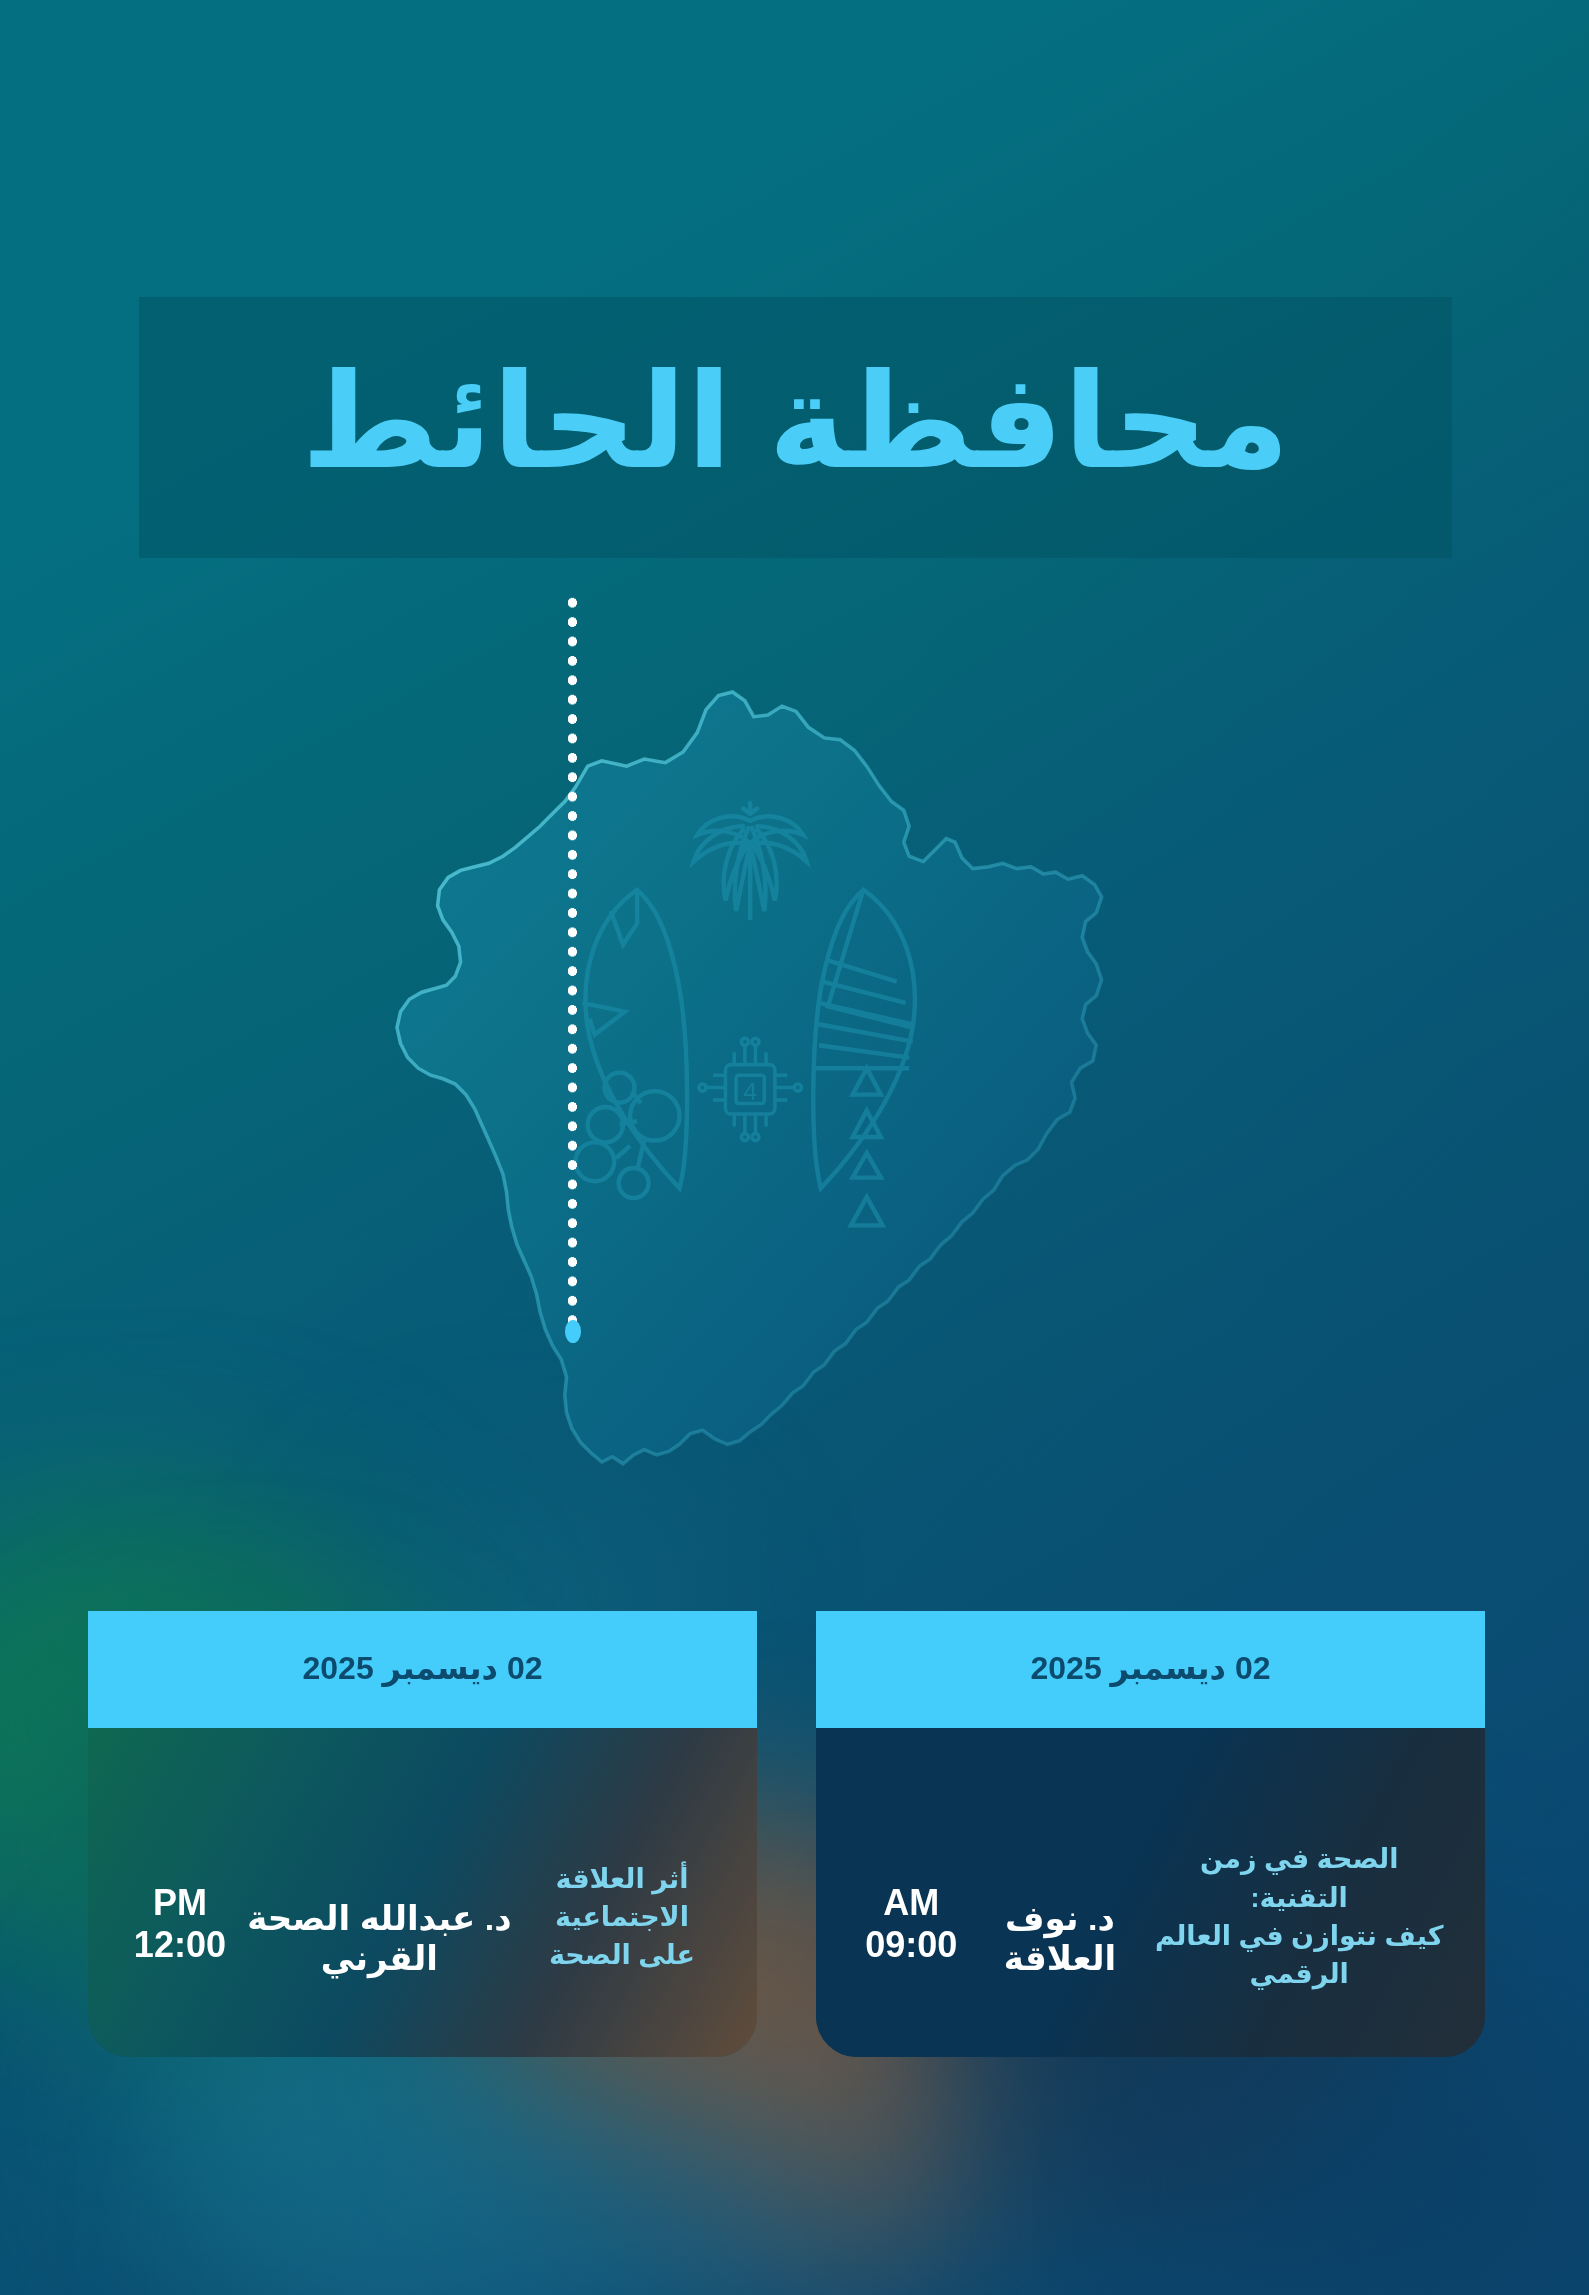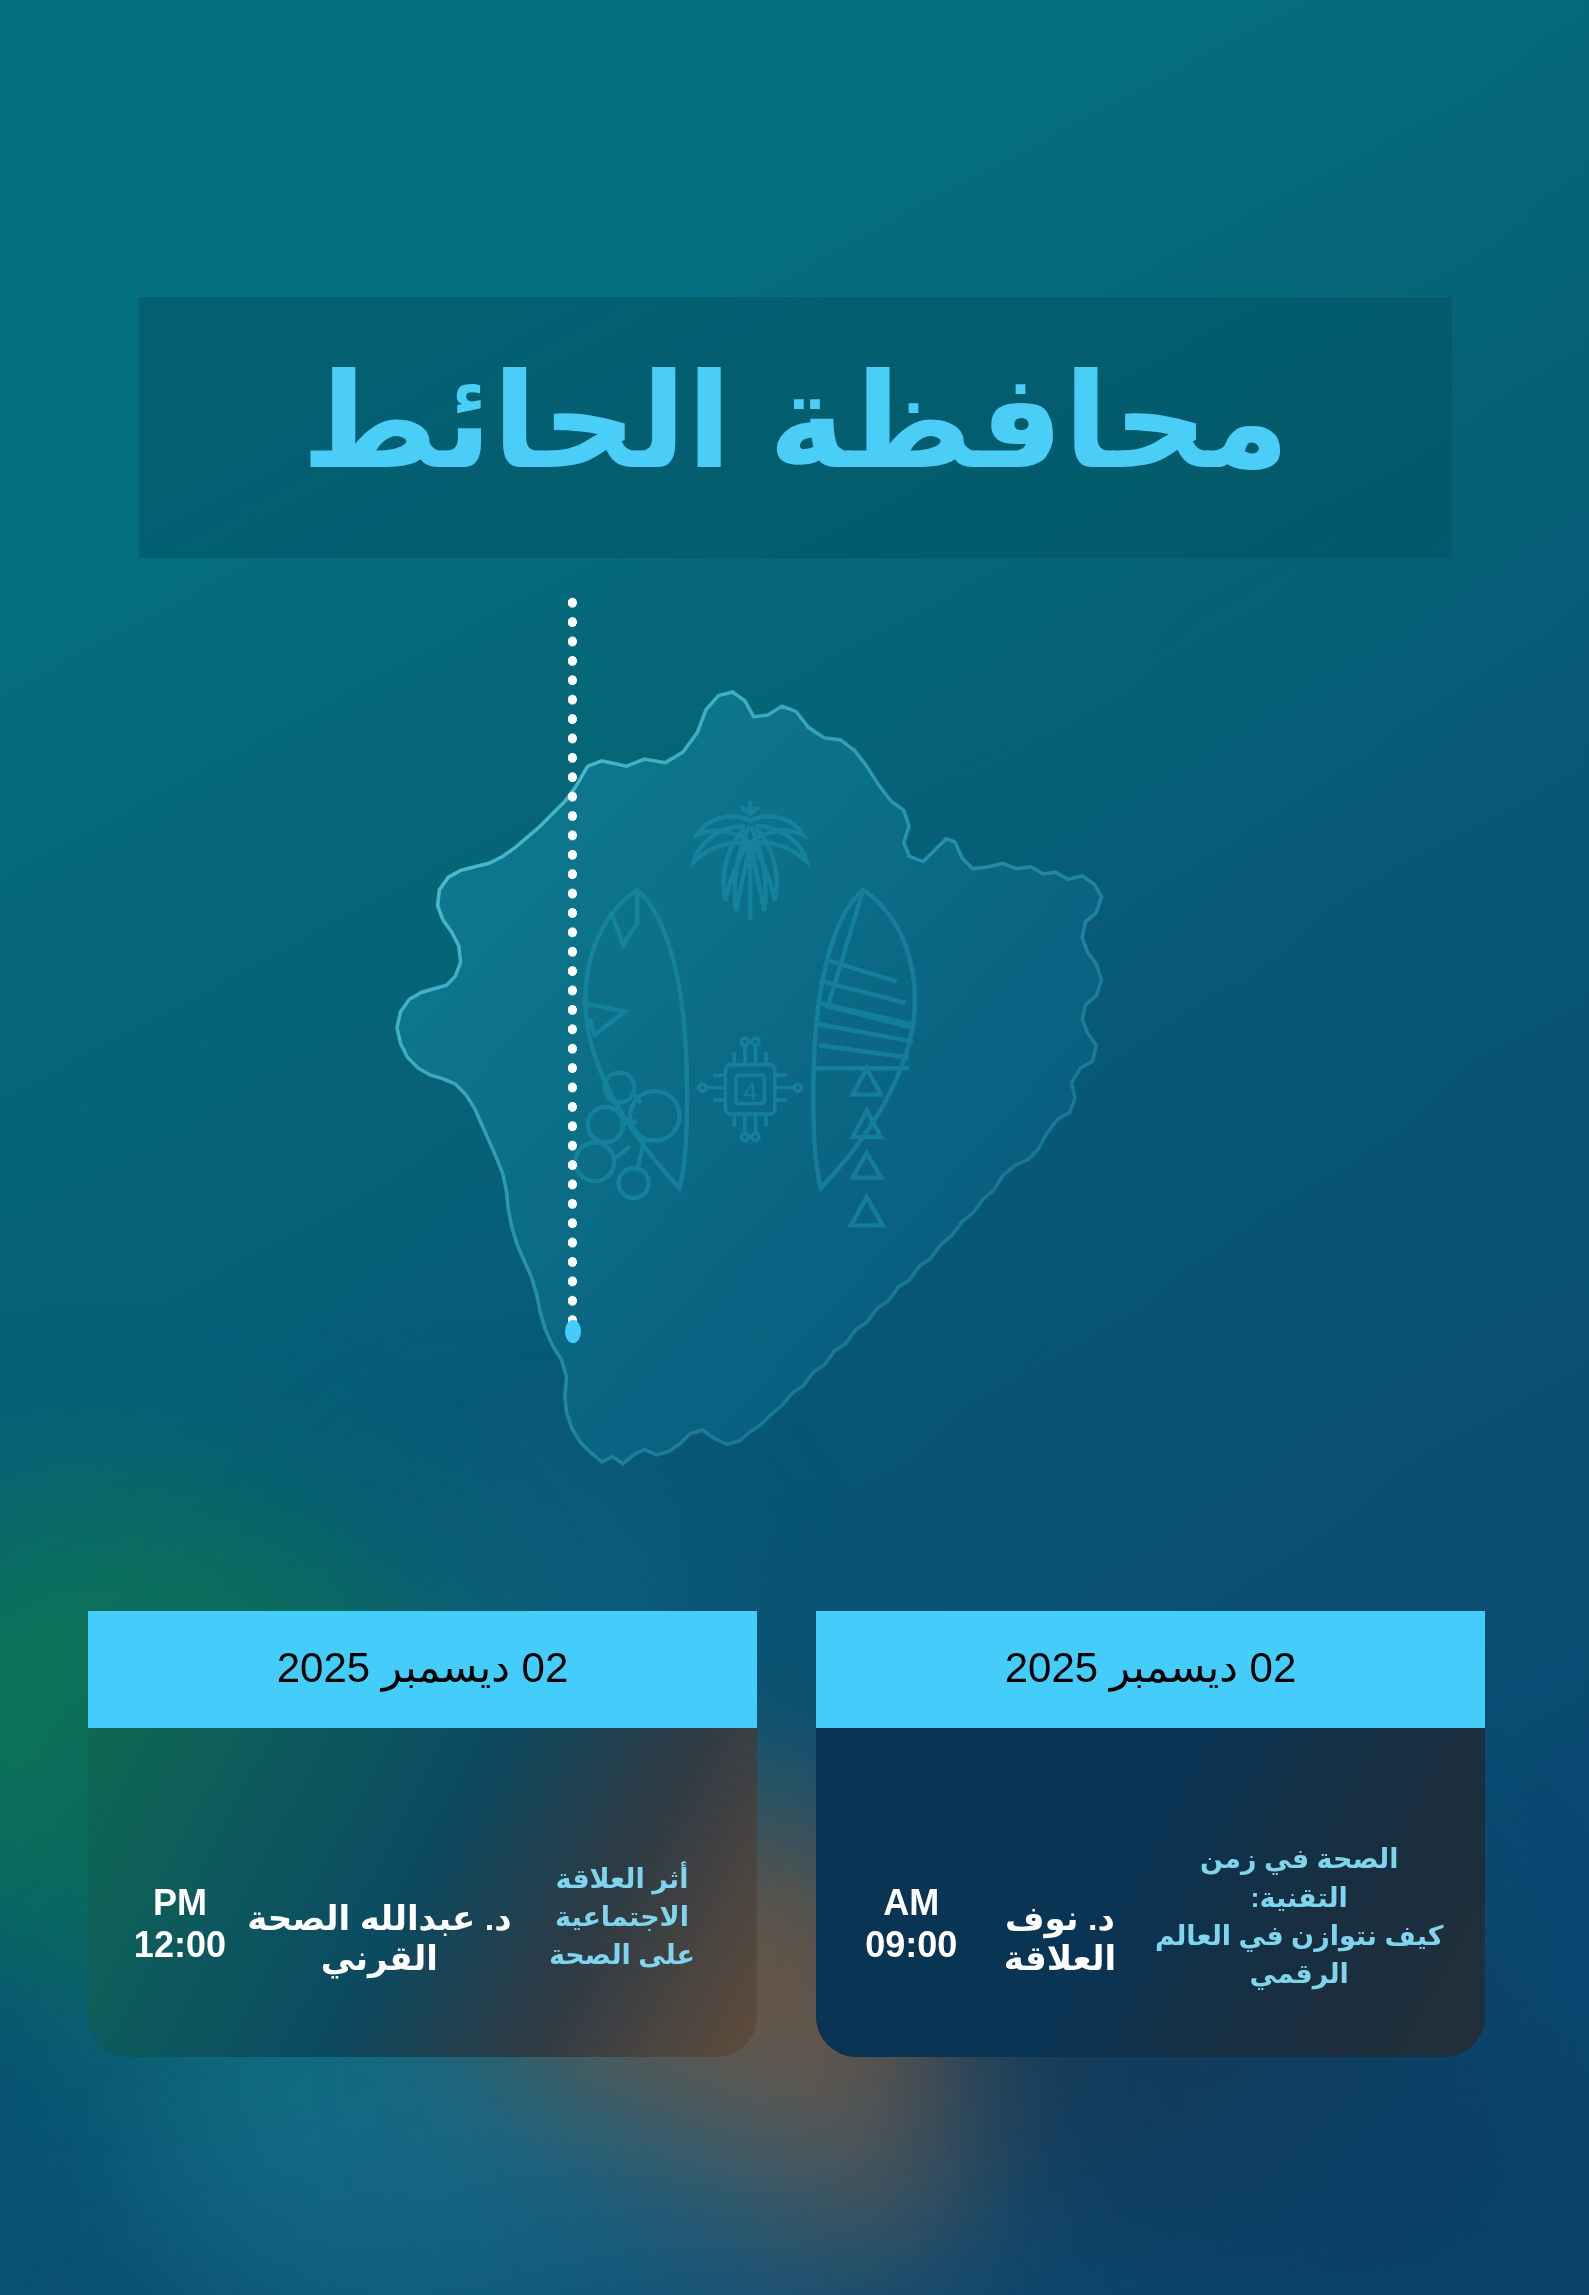--- a/index.html
+++ b/index.html
@@ -101,21 +101,21 @@
         rgba(26,46,62,0.90) 72%,
         rgba(38,46,54,0.88) 100%),
       #09344F;
   }
 
   .card-header{
     height:117px;flex:0 0 117px;background:#44CDFB;
     display:flex;align-items:center;justify-content:center;
   }
   .card-date{
-    font-size:42px;font-weight:400;color:#000000;letter-spacing:0px;
+    font-size:32px;font-weight:700;color:#0c4a6e;letter-spacing:0px;
     transform:translateY(-1.8px);
   }
 
   .card-body{
     flex:1 1 auto;
     display:flex;flex-direction:row;align-items:center;
     padding:49px 35px 0;
   }
   .card-topic{
     font-size:27px;line-height:1.42;font-weight:600;

